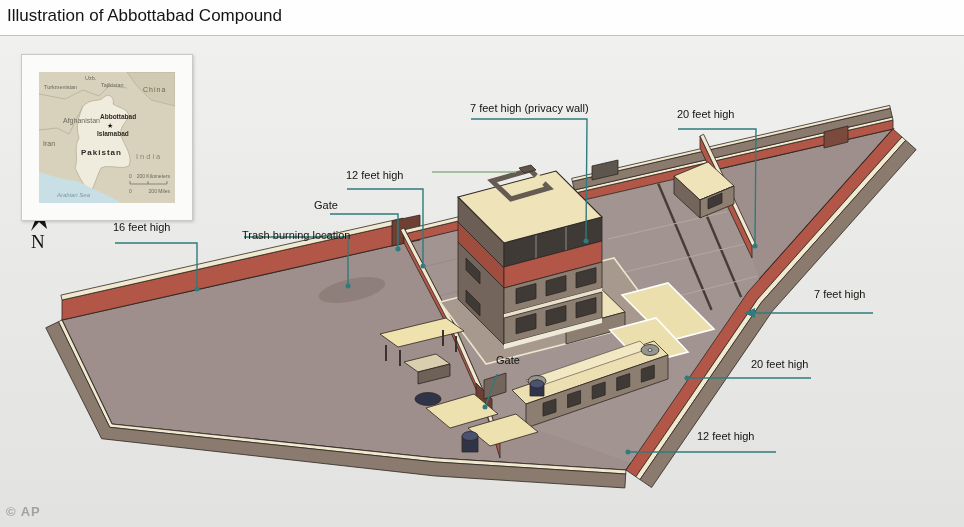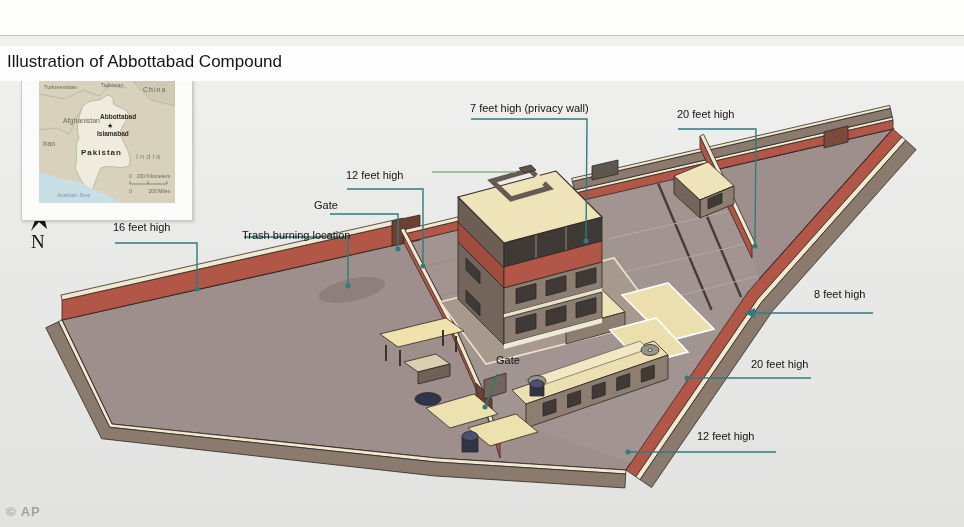--- a/index.html
+++ b/index.html
@@ -1,18 +1,18 @@
 <!DOCTYPE html>
 <html style="--wall_red: #b25748; --wall_red_dark: #a04c3e; --gate_brown: #6e4034; --gate_brown2: #7a4a3c; --cream: #f0e9cf; --roof_cream: #efe3ba; --roof_cream2: #f3e8c4; --patio_cream: #ecdfae; --outer_gray: #8a7b6e; --ground: #9e8f8c; --ground_dark: #8e7f7b; --court: #a29490; --terrace: #a8998f; --build_gray: #8d7e72; --build_gray_dark: #73655b; --build_shadow: #6a5e55; --window_dark: #3f3a36; --navy: #2f3448; --navy_light: #4a5173; --dish_gray: #8e8e8a; --soil_line: #453c34; --soil_line_light: #b4a8a1; --outline: #2e2722; --leader: #2f7b7d; --sage: #8fb381; --sea: #c9dfe6; --land: #d8d2bc; --land_dark: #d0cab2; --pakistan: #efecdd; --border_line: #b5ae98;"><head>
 <meta charset="utf-8">
 <style>
   html,body{margin:0;padding:0;}
   #stage{position:relative;width:964px;height:527px;overflow:hidden;background:#fdfdfc;
          font-family:"Liberation Sans",sans-serif;}
-  #titlebar{position:absolute;left:0;top:0;width:964px;height:35px;background:#fefefe;z-index:4;margin-top:46px;}
+  #titlebar{position:absolute;left:0;top:0;width:964px;height:35px;background:#fefefe;z-index:4;}
   #page-title{position:absolute;left:7px;top:6px;font-size:17px;color:#141414;letter-spacing:0;}
   #panel{position:absolute;left:0;top:35px;width:964px;height:492px;z-index:1;
          border-top:1px solid #c2c2c0;
          background:linear-gradient(180deg,#f0f0ee 0%,#e9e9e7 45%,#e2e2e0 100%);}
   svg{display:block;}
   #scene{position:absolute;left:0;top:0;z-index:2;}
   .callout{position:absolute;z-index:3;font-size:11px;color:#15130f;white-space:pre-line;line-height:1.2;}
   .callout.it{font-style:italic;font-size:11px;}
   #compass-n{position:absolute;z-index:3;font-family:"Liberation Serif",serif;font-size:19px;color:#111;}
   #credit{position:absolute;z-index:3;font-size:13px;font-weight:bold;color:rgba(150,150,147,.85);letter-spacing:1px;}
@@ -200,19 +200,19 @@
   </div>
 
   <div id="compass-n" style="left:31px;top:231px">N</div>
 
   <div class="callout" style="left:113px;top:221px">16 feet high</div>
   <div class="callout" style="left:242px;top:229px">Trash burning location</div>
   <div class="callout" style="left:314px;top:199px">Gate</div>
   <div class="callout" style="left:346px;top:169px">12 feet high</div>
   <div class="callout" style="left:470px;top:102px">7 feet high (privacy wall)</div>
   <div class="callout" style="left:677px;top:108px">20 feet high</div>
-  <div class="callout" style="left:814px;top:288px">8 feet high</div>
+  <div class="callout" style="left:814px;top:288px">7 feet high</div>
   <div class="callout" style="left:751px;top:358px">20 feet high</div>
   <div class="callout" style="left:697px;top:430px">12 feet high</div>
   <div class="callout" style="left:496px;top:354px">Gate</div>
 
   <div id="credit" style="left:6px;top:504px">© AP</div>
 </div>
 
 </body></html>

